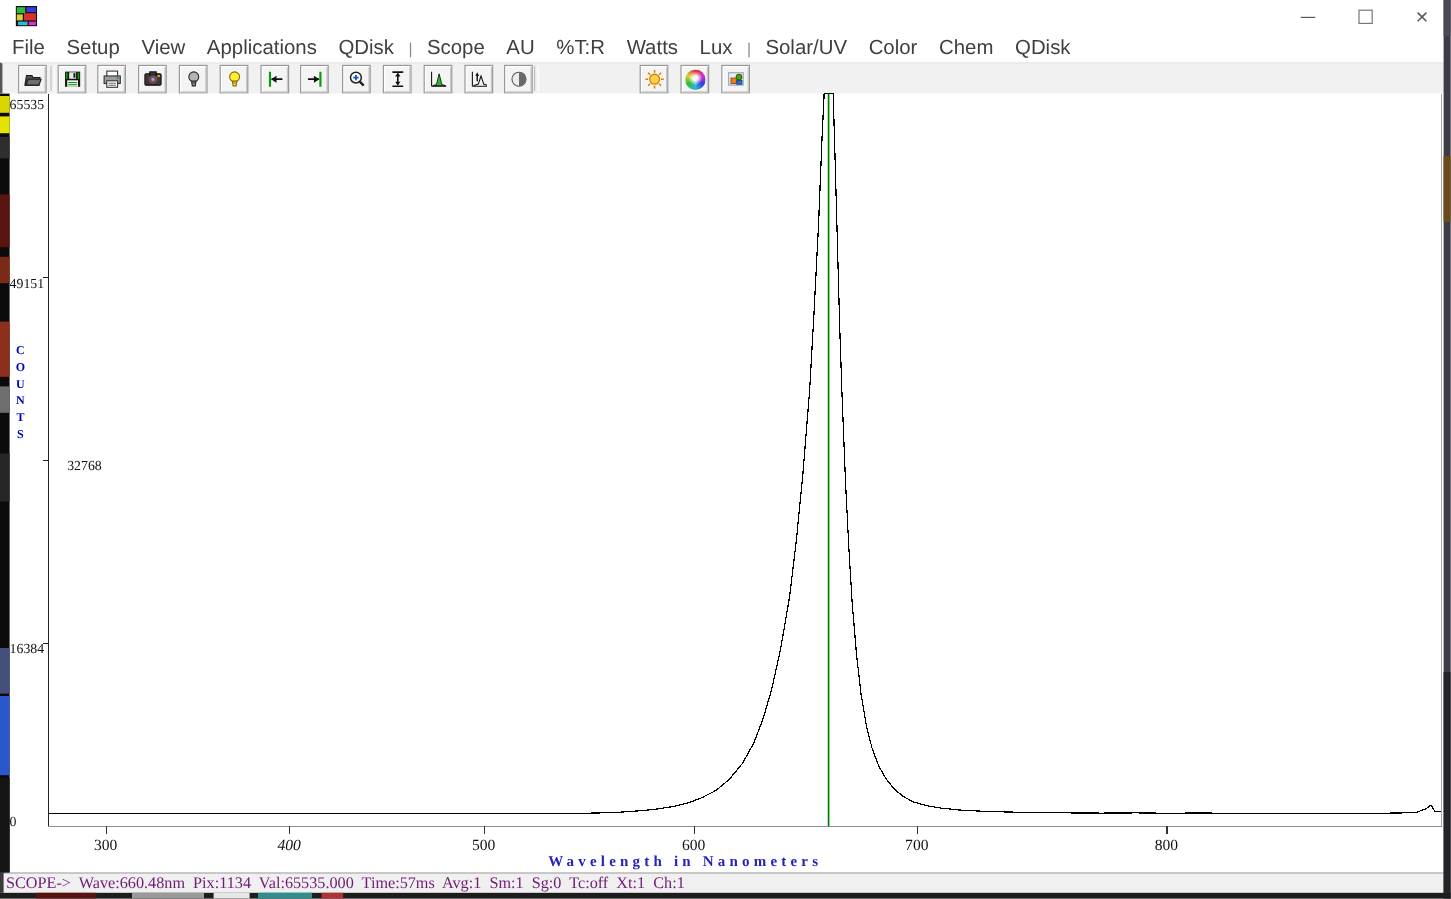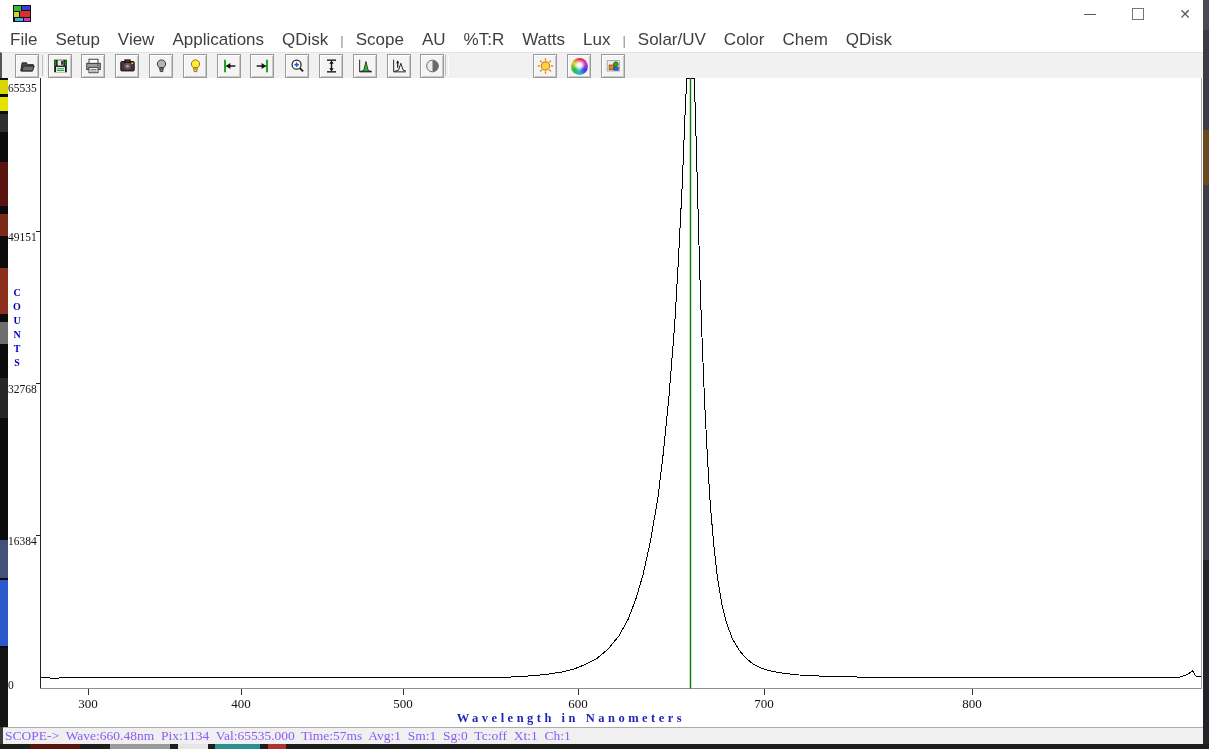--- a/index.html
+++ b/index.html
@@ -49,21 +49,21 @@
   .x-tick-label{position:absolute;width:44px;text-align:center;
                 font:13px "Liberation Serif",serif;color:#111;}
   .axis-title{position:absolute;transform:translateX(-50%);
               font:bold 12.5px "Liberation Serif",serif;letter-spacing:3.5px;white-space:pre;}
   .counts-letter{position:absolute;width:14px;text-align:center;
                  font:bold 10px "Liberation Serif",serif;}
 
   
   .statusbar{position:absolute;left:0;top:727px;width:1203px;height:17px;background:#f0f0f0;
              border-top:1px solid #ababab;box-sizing:border-box;padding-left:5px;
-             font:13.5px "Liberation Serif",serif;color:#8b5cf6;line-height:15px;white-space:pre;}
+             font:13.5px "Liberation Serif",serif;color:#701a75;line-height:15px;white-space:pre;}
   .status-ledge{position:absolute;left:0;top:727px;width:3px;height:17px;background:#3a3a3a;}
 
   
   .edge-left{position:absolute;left:0;top:78px;width:8px;height:649px;background:#0b0b0b;}
   .edge-left div{position:absolute;left:0;width:8px;}
   .edge-right{position:absolute;left:1203px;top:0;width:6px;height:749px;background:#3c3c44;}
   .edge-right div{position:absolute;left:0;width:6px;}
   .edge-bottom{position:absolute;left:0;top:744px;width:1209px;height:5px;background:#1d1d1d;}
   .edge-bottom div{position:absolute;top:0;height:5px;}
 </style>
@@ -263,25 +263,25 @@
       <line x1="403.5" y1="688.5" x2="403.5" y2="695" stroke="#333" stroke-width="1" shape-rendering="crispEdges"></line>
       <line x1="578.5" y1="688.5" x2="578.5" y2="695" stroke="#333" stroke-width="1" shape-rendering="crispEdges"></line>
       <line x1="764.5" y1="688.5" x2="764.5" y2="695" stroke="#333" stroke-width="1" shape-rendering="crispEdges"></line>
       <line x1="972.5" y1="688.5" x2="972.5" y2="695" stroke="#333" stroke-width="1" shape-rendering="crispEdges"></line>
       <path d="M40.6 677.8 L54.3 678.1 L72.7 677.7 L91.1 678.0 L109.4 677.6 L127.8 678.0 L146.1 677.7 L164.5 677.9 L182.9 677.6 L201.2 677.9 L219.6 677.6 L237.9 678.0 L257.2 677.7 L276.6 677.9 L296.1 677.6 L315.5 677.9 L335.0 677.7 L354.4 678.0 L373.8 677.6 L393.3 677.9 L413.5 677.7 L434.5 677.9 L455.5 677.6 L476.5 677.9 L497.5 677.5 L516.8 676.8 L534.3 675.6 L548.3 674.1 L562.3 671.9 L574.5 668.8 L585.4 664.5 L596.6 658.7 L607.8 649.4 L618.9 635.9 L628.2 619.1 L635.7 599.6 L643.1 574.4 L650.5 540.9 L658.0 497.2 L663.6 450.6 L669.1 394.8 L674.7 325.0 L678.4 259.8 L682.2 185.4 L685.0 115.6 L686.8 78.0 L694.3 78.0 L696.1 138.8 L698.0 208.6 L699.8 273.8 L701.7 329.6 L704.5 399.5 L707.3 455.3 L710.1 501.8 L713.8 545.6 L717.5 578.2 L722.1 605.2 L726.8 623.8 L732.4 638.7 L738.9 649.8 L745.4 657.7 L752.8 663.8 L761.2 668.3 L772.3 671.4 L784.8 673.5 L799.4 675.0 L816.0 675.9 L836.8 676.6 L861.8 677.1 L888.8 677.4 L917.9 677.6 L947.0 677.4 L972.0 677.7 L1001.1 677.5 L1030.2 677.8 L1059.4 677.6 L1088.5 677.8 L1117.6 677.6 L1142.6 677.8 L1165.4 677.5 L1180.0 677.1 L1188.3 674.0 L1192.5 670.8 L1195.6 675.9 L1198.7 676.3 L1200.8 676.0" fill="none" stroke="#000000" stroke-width="1" shape-rendering="crispEdges"></path>
       <line x1="690.4928" y1="78" x2="690.4928" y2="688.5" stroke="#007a00" stroke-width="1.4" shape-rendering="auto"></line>
     </svg>
   <div id="chart-labels">
       <div class="y-tick-label" style="left: 8px; width: 30px; top: 82px;">65535</div>
       <div class="y-tick-label" style="left: 8px; width: 30px; top: 230.502px;">49151</div>
-      <div class="y-tick-label" style="left: 8px; width: 30px; top: 382.995px;">32768</div>
+      <div class="y-tick-label" style="left: 8px; width: 30px; top: 382.995px; padding-left: 48px;">32768</div>
       <div class="y-tick-label" style="left: 8px; width: 30px; top: 535.498px;">16384</div>
       <div class="y-tick-label" style="left: 8px; width: 14px; top: 679px;">0</div>
       <div class="x-tick-label" style="left: 66px; top: 696px;">300</div>
-      <div class="x-tick-label" style="left: 219px; top: 696px;">400</div>
+      <div class="x-tick-label" style="left: 219px; top: 696px; font-style: italic;">400</div>
       <div class="x-tick-label" style="left: 381px; top: 696px;">500</div>
       <div class="x-tick-label" style="left: 556px; top: 696px;">600</div>
       <div class="x-tick-label" style="left: 742px; top: 696px;">700</div>
       <div class="x-tick-label" style="left: 950px; top: 696px;">800</div>
       <div class="axis-title" style="left: 571px; top: 711px; color: rgb(36, 36, 187);">Wavelength in Nanometers</div>
       <div class="counts-letter" style="left: 10px; top: 287px; color: rgb(0, 0, 187);">C</div>
       <div class="counts-letter" style="left: 10px; top: 301px; color: rgb(0, 0, 187);">O</div>
       <div class="counts-letter" style="left: 10px; top: 315px; color: rgb(0, 0, 187);">U</div>
       <div class="counts-letter" style="left: 10px; top: 329px; color: rgb(0, 0, 187);">N</div>
       <div class="counts-letter" style="left: 10px; top: 343px; color: rgb(0, 0, 187);">T</div>

